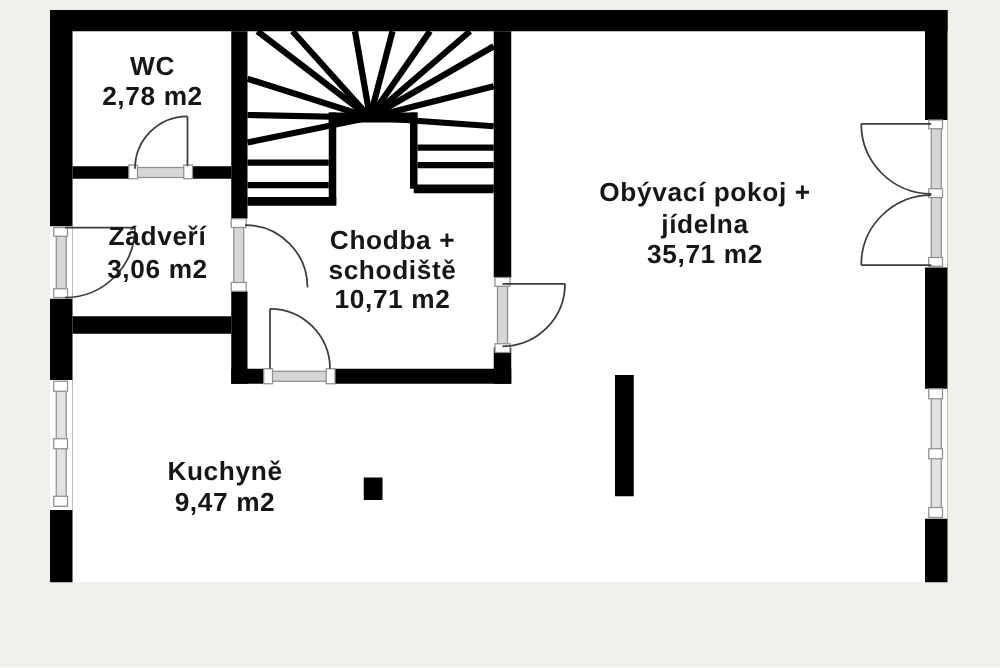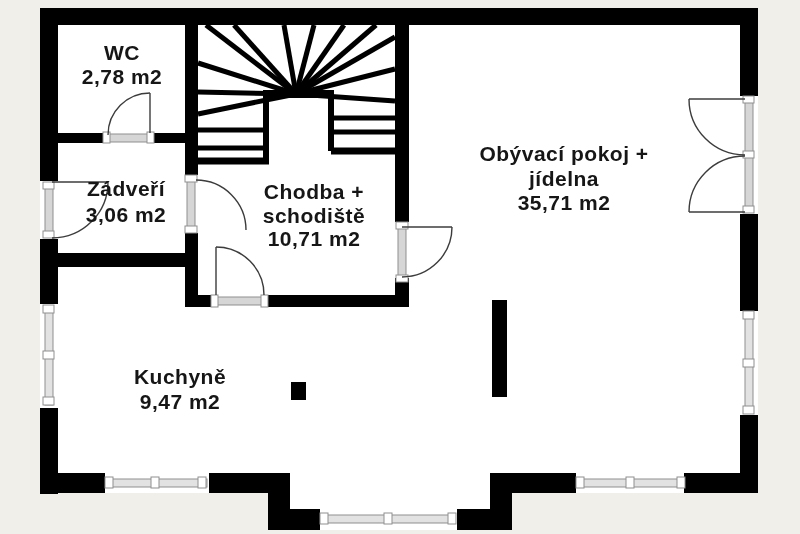--- a/index.html
+++ b/index.html
@@ -2,21 +2,21 @@
 <html style="--background: #f0efea; --floor: #ffffff; --wall: #000000; --glass_fill: #e2e2e2; --glass_stroke: #8f8f8f; --door_strip: #d6d6d6; --swing_stroke: #3c3c3c; --text_color: #161616;"><head>
 <meta charset="utf-8">
 <style>
   :root{
     --background:#f0efea; --floor:#ffffff; --wall:#000000;
     --glass_fill:#e2e2e2; --glass_stroke:#8f8f8f; --door_strip:#d6d6d6;
     --swing_stroke:#3c3c3c; --text_color:#161616;
   }
   html,body{margin:0;padding:0;}
   body{background:var(--background);font-family:"Liberation Sans",sans-serif;}
-  .stage{position:relative;width:800px;height:534px;background:var(--background);overflow:hidden;}
+  .stage{position:relative;width:800px;height:466px;background:var(--background);overflow:hidden;}
   svg{display:block;}
   .floor{fill:var(--floor);}
   .wall{fill:var(--wall);}
   .gap{fill:var(--floor);}
   .glass{fill:var(--glass_fill);stroke:var(--glass_stroke);stroke-width:1;}
   .pane{fill:var(--floor);stroke:var(--glass_stroke);stroke-width:1;}
   .strip{fill:var(--door_strip);stroke:var(--glass_stroke);stroke-width:1;}
   .swing{fill:none;stroke:var(--swing_stroke);stroke-width:1.4;}
   .tread{stroke:var(--wall);stroke-width:5;}
   .tread-thick{stroke:var(--wall);stroke-width:7;}

